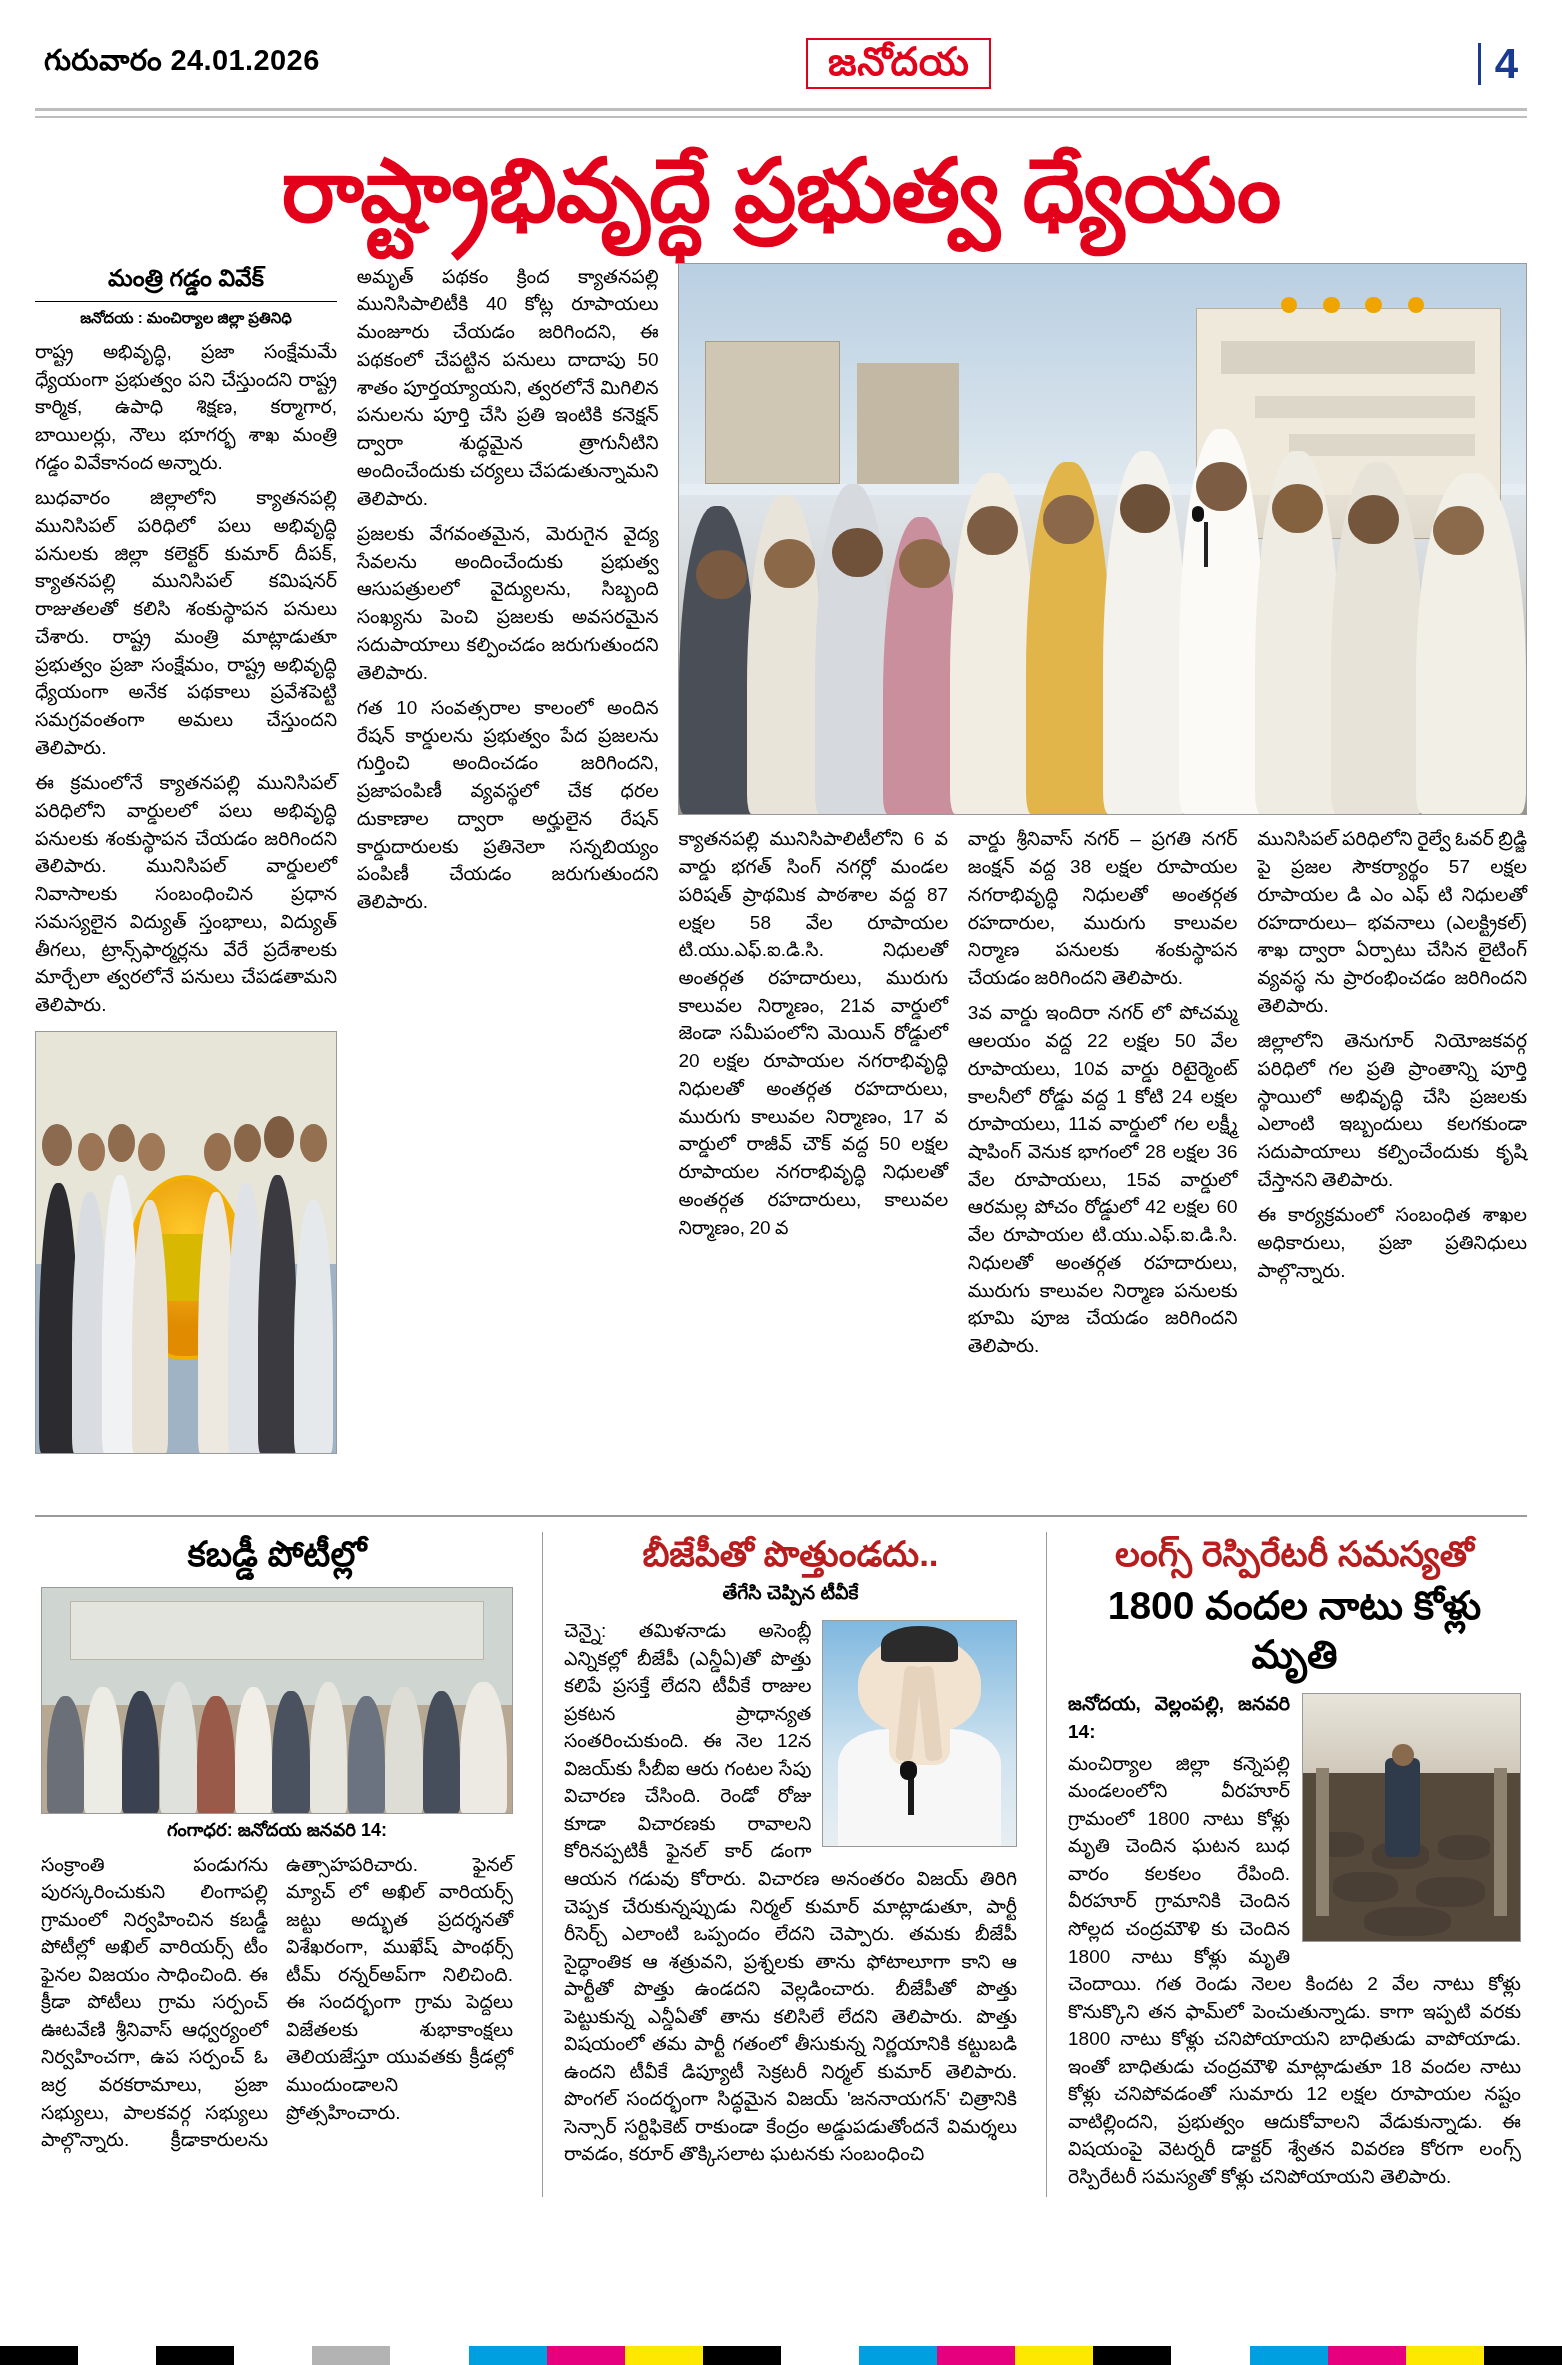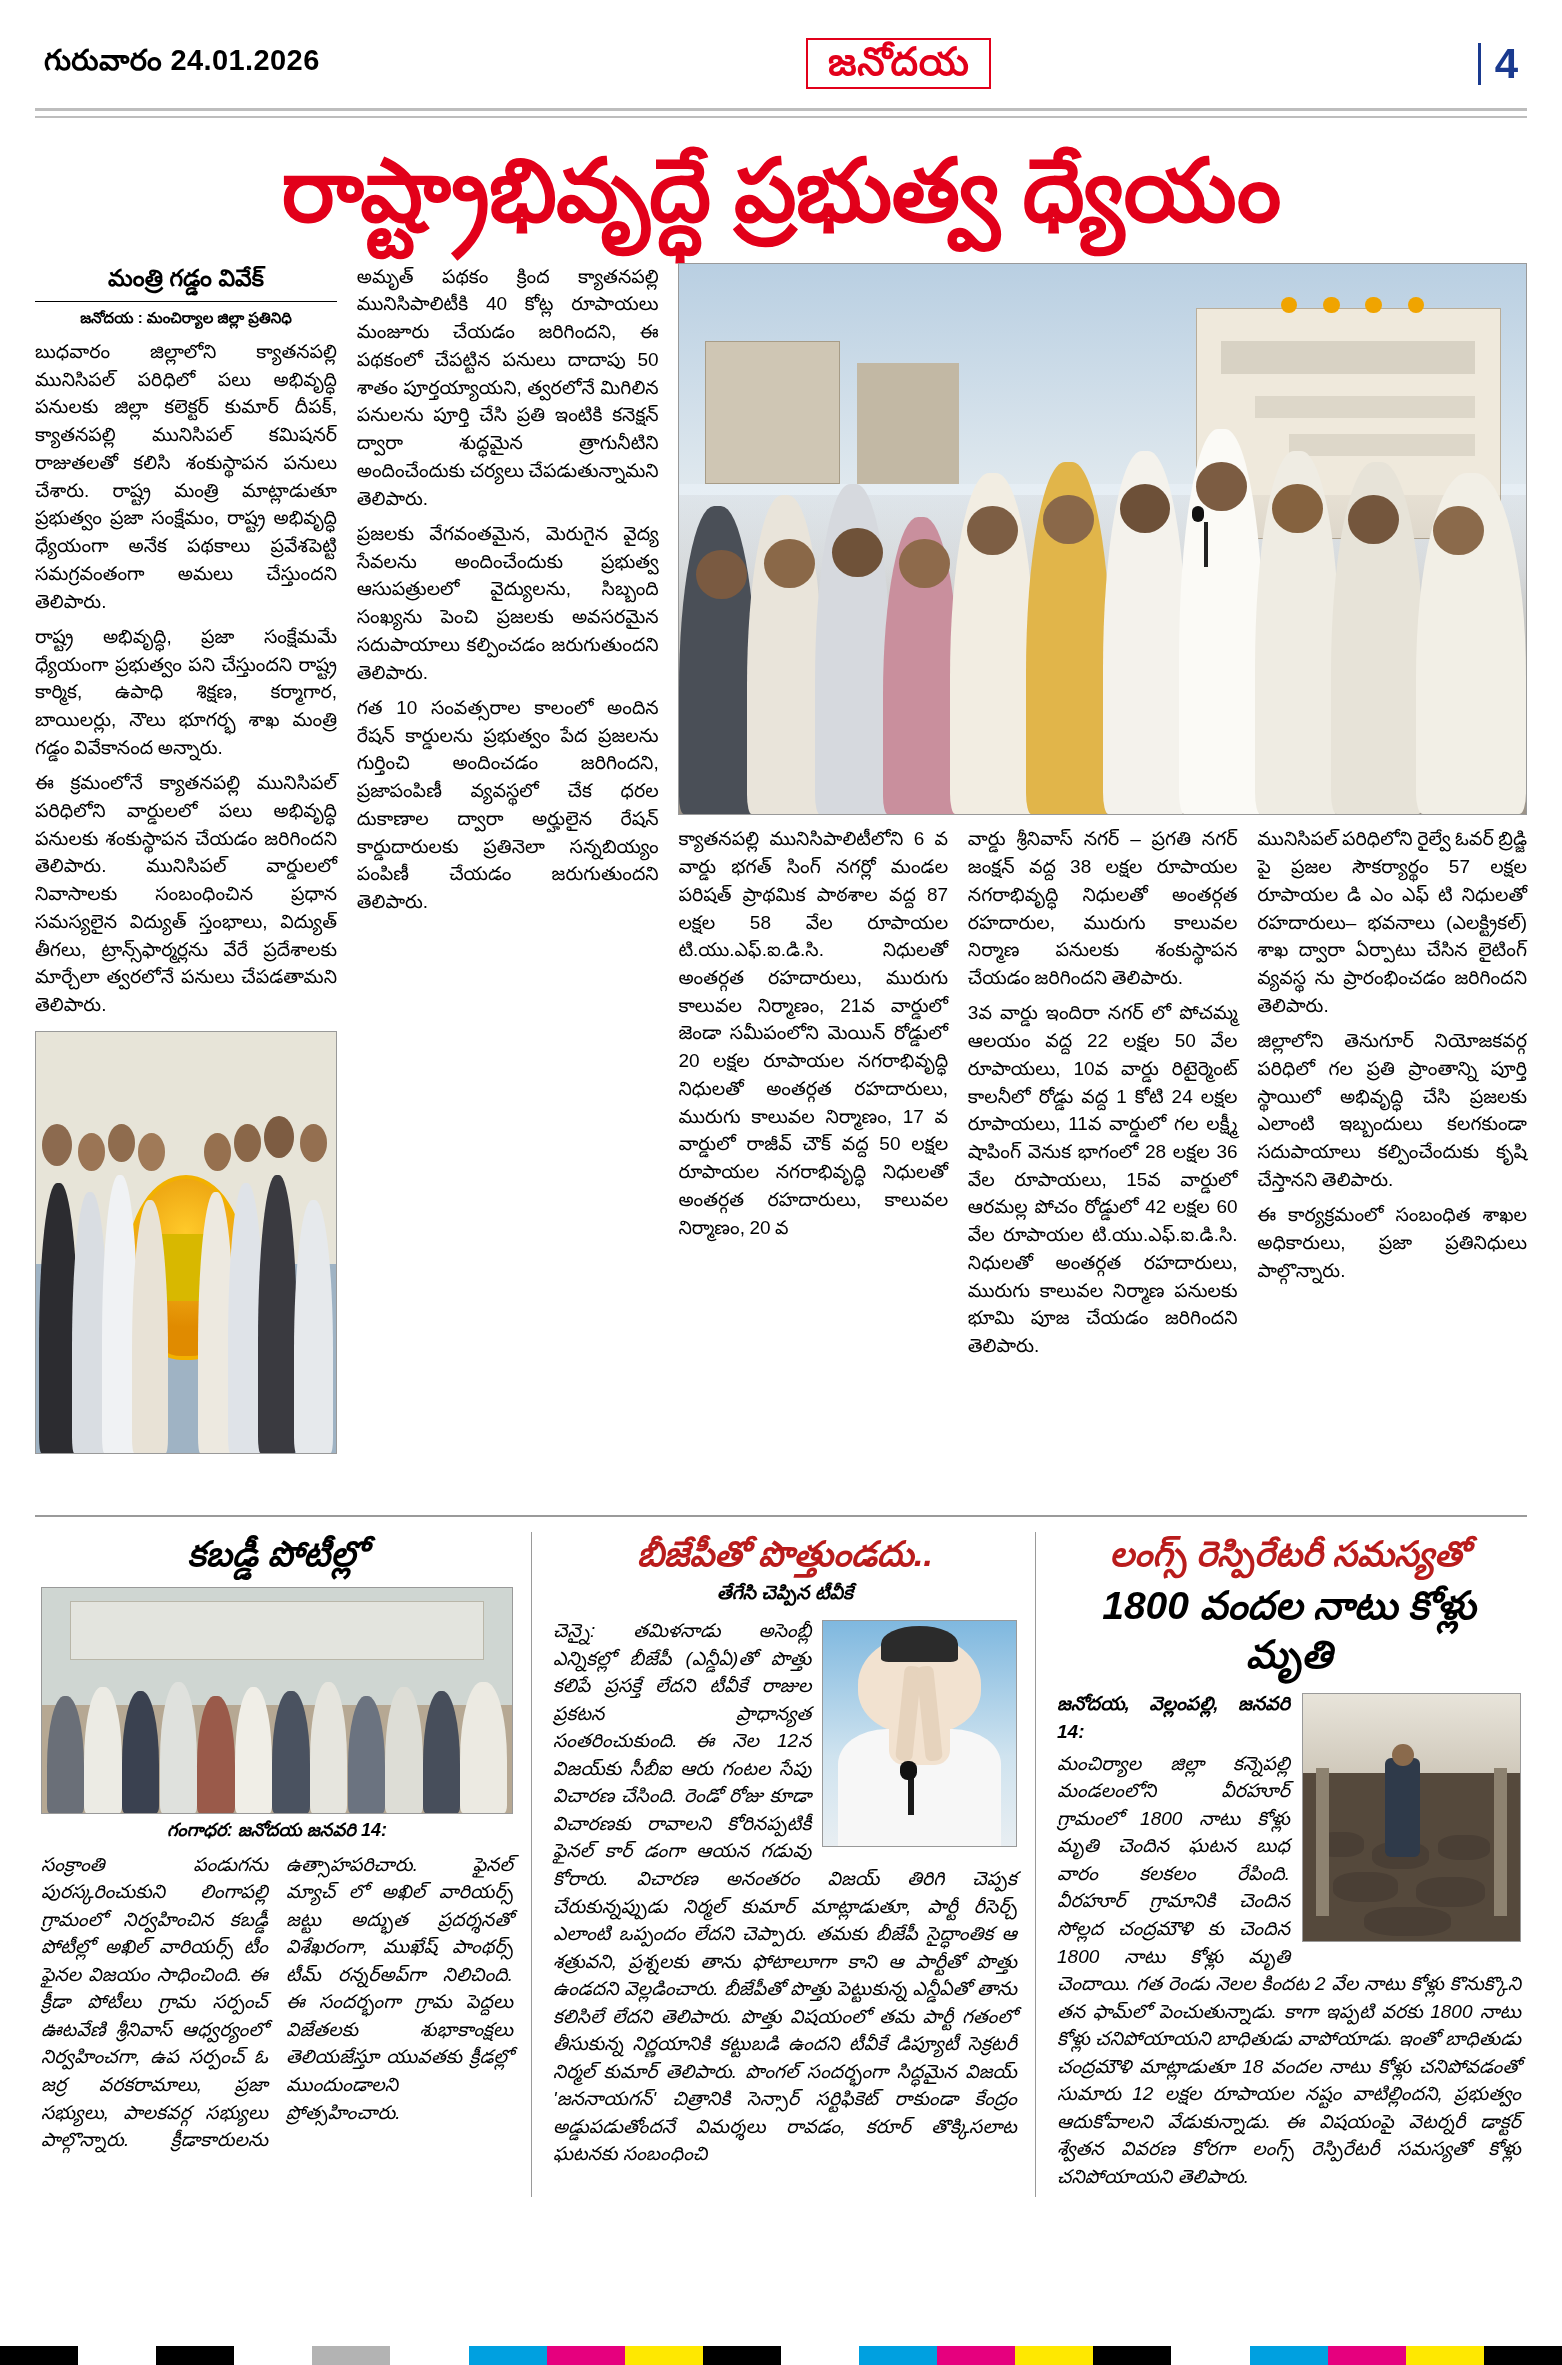--- a/index.html
+++ b/index.html
@@ -129,24 +129,23 @@
   
   .mid-rule {
     margin-top: 13.6px;
     border-top: 2.3px solid #9a9a9a;
   }
 
   
   .bottom-section {
     display: grid;
     grid-template-columns: 484px 1fr 1fr;
-    column-gap: 12px;
+    column-gap: 23px;
     margin-top: 15px;
     height: 665px;
-    font-style: italic;
   }
   .bottom-section > div {
     position: relative;
     padding: 0 6px;
   }
   .bottom-section > div + div { border-left: 1.5px solid #9a9a9a; padding-left: 21px; }
 
   .head-black {
     text-align: center;
     font-size: 35px;
@@ -249,22 +248,22 @@
   <div class="mast-rules"></div>
 
   <div class="main-headline">రాష్ట్రాభివృద్ధే ప్రభుత్వ ధ్యేయం</div>
 
   <div class="top-section">
 
     <div class="col1">
       <div class="byline-top">మంత్రి గడ్డం వివేక్</div>
       <div class="dateline">జనోదయ : మంచిర్యాల జిల్లా ప్రతినిధి</div>
       <div class="body-text">
+        <p>రాష్ట్ర అభివృద్ధి, ప్రజా సంక్షేమమే ధ్యేయంగా ప్రభుత్వం పని చేస్తుందని రాష్ట్ర కార్మిక, ఉపాధి శిక్షణ, కర్మాగార, బాయిలర్లు, నౌలు భూగర్భ శాఖ మంత్రి గడ్డం వివేకానంద అన్నారు.</p>
         <p>బుధవారం జిల్లాలోని క్యాతనపల్లి మునిసిపల్ పరిధిలో పలు అభివృద్ధి పనులకు జిల్లా కలెక్టర్ కుమార్ దీపక్, క్యాతనపల్లి మునిసిపల్ కమిషనర్ రాజుతలతో కలిసి శంకుస్థాపన పనులు చేశారు. రాష్ట్ర మంత్రి మాట్లాడుతూ ప్రభుత్వం ప్రజా సంక్షేమం, రాష్ట్ర అభివృద్ధి ధ్యేయంగా అనేక పథకాలు ప్రవేశపెట్టి సమగ్రవంతంగా అమలు చేస్తుందని తెలిపారు.</p>
-        <p>రాష్ట్ర అభివృద్ధి, ప్రజా సంక్షేమమే ధ్యేయంగా ప్రభుత్వం పని చేస్తుందని రాష్ట్ర కార్మిక, ఉపాధి శిక్షణ, కర్మాగార, బాయిలర్లు, నౌలు భూగర్భ శాఖ మంత్రి గడ్డం వివేకానంద అన్నారు.</p>
         <p>ఈ క్రమంలోనే క్యాతనపల్లి మునిసిపల్ పరిధిలోని వార్డులలో పలు అభివృద్ధి పనులకు శంకుస్థాపన చేయడం జరిగిందని తెలిపారు. మునిసిపల్ వార్డులలో నివాసాలకు సంబంధించిన ప్రధాన సమస్యలైన విద్యుత్ స్తంభాలు, విద్యుత్ తీగలు, ట్రాన్స్‌ఫార్మర్లను వేరే ప్రదేశాలకు మార్చేలా త్వరలోనే పనులు చేపడతామని తెలిపారు.</p>
       </div>
       <div class="photo-inaug">
         <div class="wall"></div>
 
         <div style="position:absolute;left:30%;top:34%;width:40%;height:44%;border-radius:50% 50% 46% 46%;background:radial-gradient(circle at 50% 30%, #ffca2a, #e08b00 70%);border:4.5px solid #f2b100;"></div>
         <div style="position:absolute;left:38%;top:48%;width:24%;height:16%;background:#d8b800;border-radius:6px;"></div>
 
         <div class="blobrow">
           <div class="blob" style="left:1%;width:13%;height:64%;background:#2c2c30;"></div>

